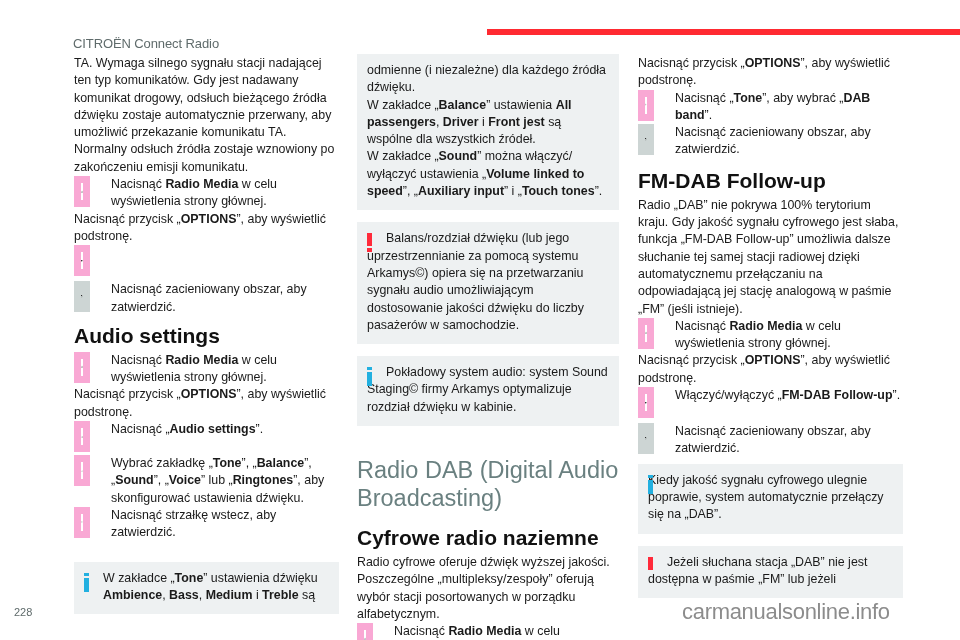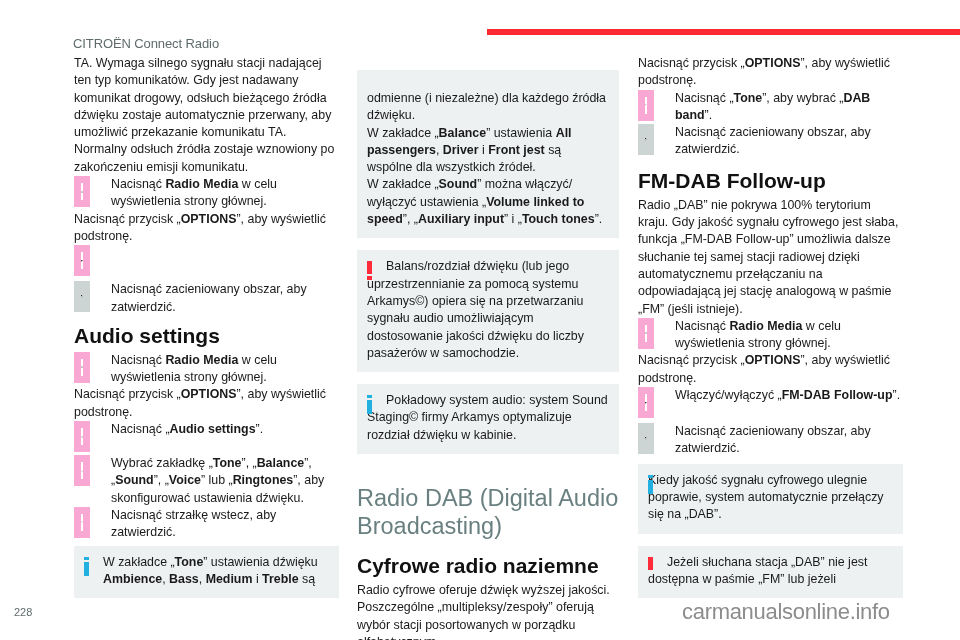--- a/index.html
+++ b/index.html
@@ -116,31 +116,31 @@
   <div class="step" style="margin-top:0;">
     <span class="icon">
       <svg width="28" height="24" viewBox="0 0 28 24">
           <line x1="3" y1="12" x2="27" y2="12" stroke="#111" stroke-width="1.8"></line>
           <path d="M13 2 L3 12 L13 22" stroke="#111" stroke-width="1.8" fill="none"></path>
         </svg>
     </span>
     <div class="txt">Nacisnąć strzałkę wstecz, aby zatwierdzić.</div>
   </div>
 
-  <div class="box" style="margin-top:4px;">
+  <div class="box" style="margin-top:20px;">
     <span class="mark mark-info">
         <div class="dot"></div>
         <div class="bar"></div>
       </span>
     <div class="first"><span>W zakładce „</span><b>Tone</b><span>” ustawienia dźwięku </span><b>Ambience</b><span>, </span><b>Bass</b><span>, </span><b>Medium</b><span> i </span><b>Treble</b><span> są</span></div>
   </div>
 </div>
 
 <div class="col col2" style="top:54px;">
-  <div class="box nopad-top" style="padding-top:20px;margin-top:16px;">
+  <div class="box nopad-top" style="padding-top:8px;margin-top:0;">
     <p><span>odmienne (i niezależne) dla każdego źródła dźwięku.</span></p>
     <p><span>W zakładce „</span><b>Balance</b><span>” ustawienia </span><b>All passengers</b><span>, </span><b>Driver</b><span> i </span><b>Front jest</b><span> są wspólne dla wszystkich źródeł.</span></p>
     <p><span>W zakładce „</span><b>Sound</b><span>” można włączyć/ wyłączyć ustawienia „</span><b>Volume linked to speed</b><span>”, „</span><b>Auxiliary input</b><span>” i „</span><b>Touch tones</b><span>”.</span></p>
   </div>
 
   <div class="box" style="margin-top:12px;">
     <span class="mark mark-warn">
         <div class="bar"></div>
         <div class="dot"></div>
       </span>

